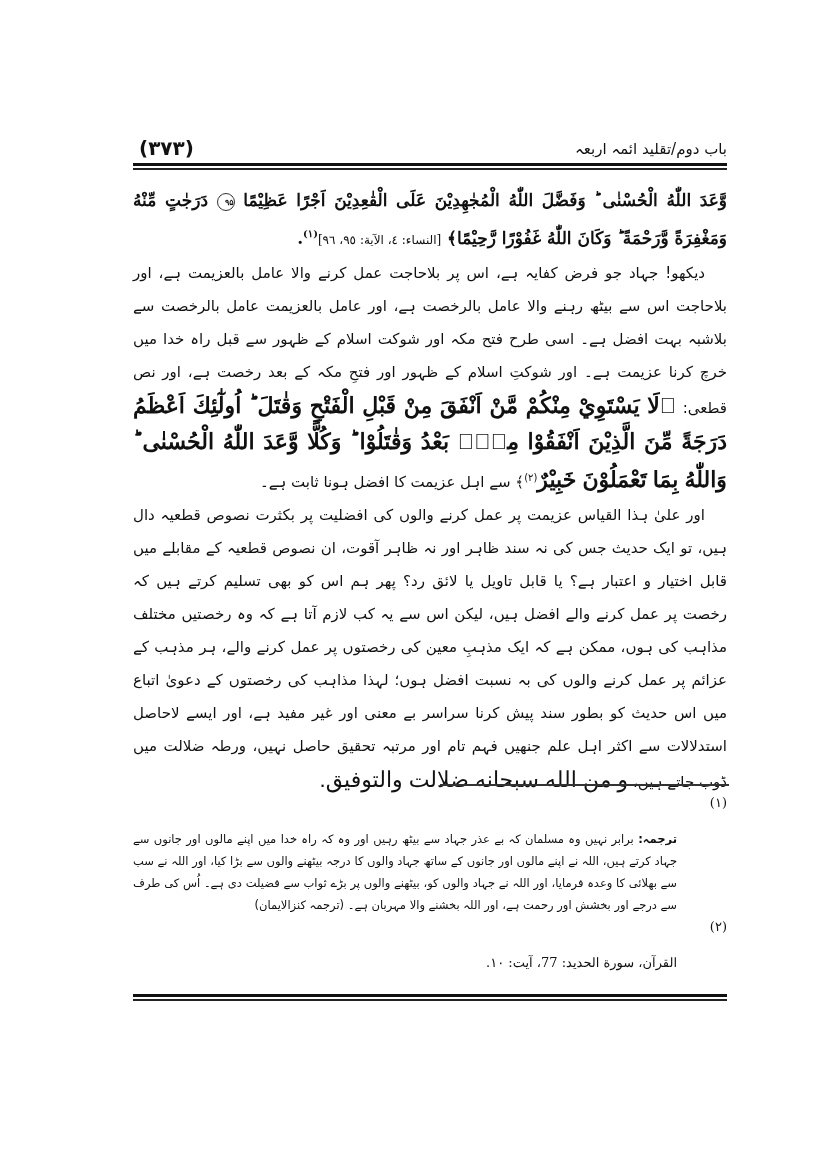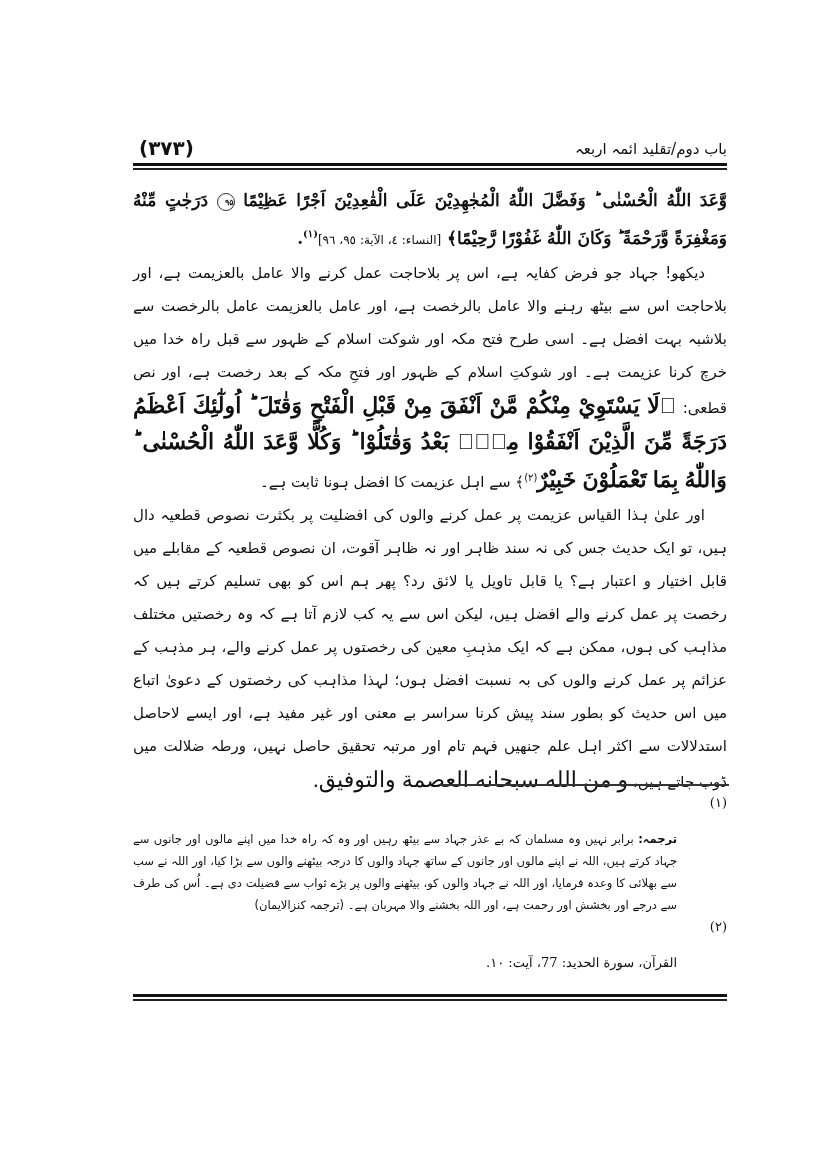--- a/index.html
+++ b/index.html
@@ -48,21 +48,21 @@
       <span class="ref">[النساء: ٤، الآية: ٩٥، ٩٦]</span><span class="sup">(١)</span>.
     </p>
 
     <p class="para indent">
       <span>دیکھو! جہاد جو فرض کفایہ ہے، اس پر بلاحاجت عمل کرنے والا عامل بالعزیمت ہے، اور بلاحاجت اس سے بیٹھ رہنے والا عامل بالرخصت ہے، اور عامل بالعزیمت عامل بالرخصت سے بلاشبہ بہت افضل ہے۔ اسی طرح فتح مکہ اور شوکت اسلام کے ظہور سے قبل راہ خدا میں خرچ کرنا عزیمت ہے۔ اور شوکتِ اسلام کے ظہور اور فتحِ مکہ کے بعد رخصت ہے، اور نص قطعی:</span>
       <span class="arabic-inline">﴿لَا يَسْتَوِيْ مِنْكُمْ مَّنْ اَنْفَقَ مِنْ قَبْلِ الْفَتْحِ وَقٰتَلَ ؕ اُولٰٓئِكَ اَعْظَمُ دَرَجَةً مِّنَ الَّذِيْنَ اَنْفَقُوْا مِنْۢ بَعْدُ وَقٰتَلُوْا ؕ وَكُلًّا وَّعَدَ اللّٰهُ الْحُسْنٰى ؕ وَاللّٰهُ بِمَا تَعْمَلُوْنَ خَبِيْرٌ</span><span class="sup">(٢)</span><span>﴾ سے اہل عزیمت کا افضل ہونا ثابت ہے۔</span>
     </p>
 
     <p class="para indent">
       <span>اور علیٰ ہذا القیاس عزیمت پر عمل کرنے والوں کی افضلیت پر بکثرت نصوص قطعیہ دال ہیں، تو ایک حدیث جس کی نہ سند ظاہر اور نہ ظاہر آقوت، ان نصوص قطعیہ کے مقابلے میں قابل اختیار و اعتبار ہے؟ یا قابل تاویل یا لائق رد؟ پھر ہم اس کو بھی تسلیم کرتے ہیں کہ رخصت پر عمل کرنے والے افضل ہیں، لیکن اس سے یہ کب لازم آتا ہے کہ وہ رخصتیں مختلف مذاہب کی ہوں، ممکن ہے کہ ایک مذہبِ معین کی رخصتوں پر عمل کرنے والے، ہر مذہب کے عزائم پر عمل کرنے والوں کی بہ نسبت افضل ہوں؛ لہذا مذاہب کی رخصتوں کے دعویٰ اتباع میں اس حدیث کو بطور سند پیش کرنا سراسر بے معنی اور غیر مفید ہے، اور ایسے لاحاصل استدلالات سے اکثر اہل علم جنھیں فہم تام اور مرتبہ تحقیق حاصل نہیں، ورطہ ضلالت میں ڈوب جاتے ہیں،</span>
-      <span class="arabic-inline" style="font-weight:normal;">و من الله سبحانه العصمة والتوفيق.</span>
+      <span class="arabic-inline" style="font-weight:normal;">و من الله سبحانه ضلالت والتوفيق.</span>
     </p>
 
   </div>
 
   <div class="fn-sep"></div>
 
   <div class="footnotes">
     <div class="fn">
       <span class="num">(١)</span>
       <span class="txt"><span class="label">ترجمہ:</span> <span>برابر نہیں وہ مسلمان کہ بے عذر جہاد سے بیٹھ رہیں اور وہ کہ راہ خدا میں اپنے مالوں اور جانوں سے جہاد کرتے ہیں، اللہ نے اپنے مالوں اور جانوں کے ساتھ جہاد والوں کا درجہ بیٹھنے والوں سے بڑا کیا، اور اللہ نے سب سے بھلائی کا وعدہ فرمایا، اور اللہ نے جہاد والوں کو، بیٹھنے والوں پر بڑے ثواب سے فضیلت دی ہے۔ اُس کی طرف سے درجے اور بخشش اور رحمت ہے، اور اللہ بخشنے والا مہربان ہے۔ (ترجمہ کنزالایمان)</span></span>

